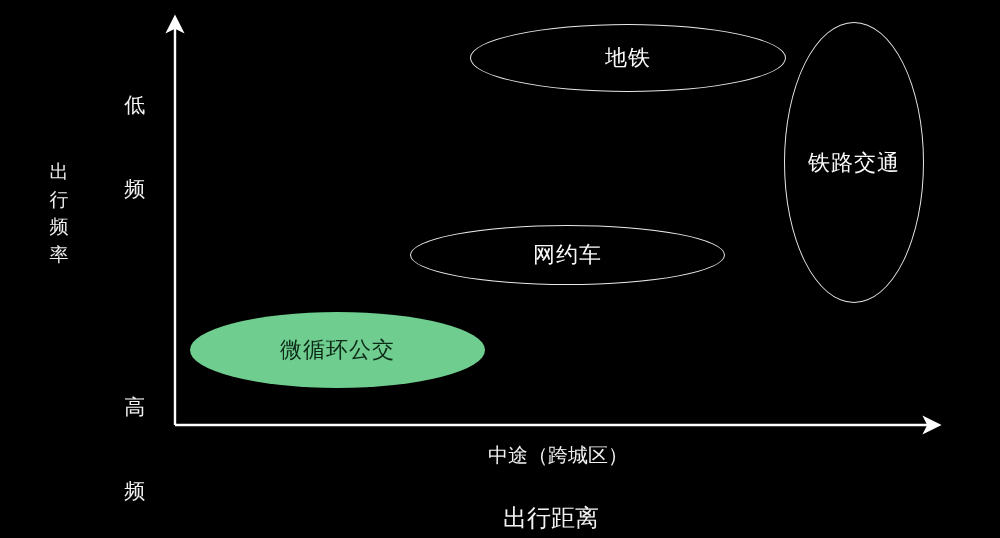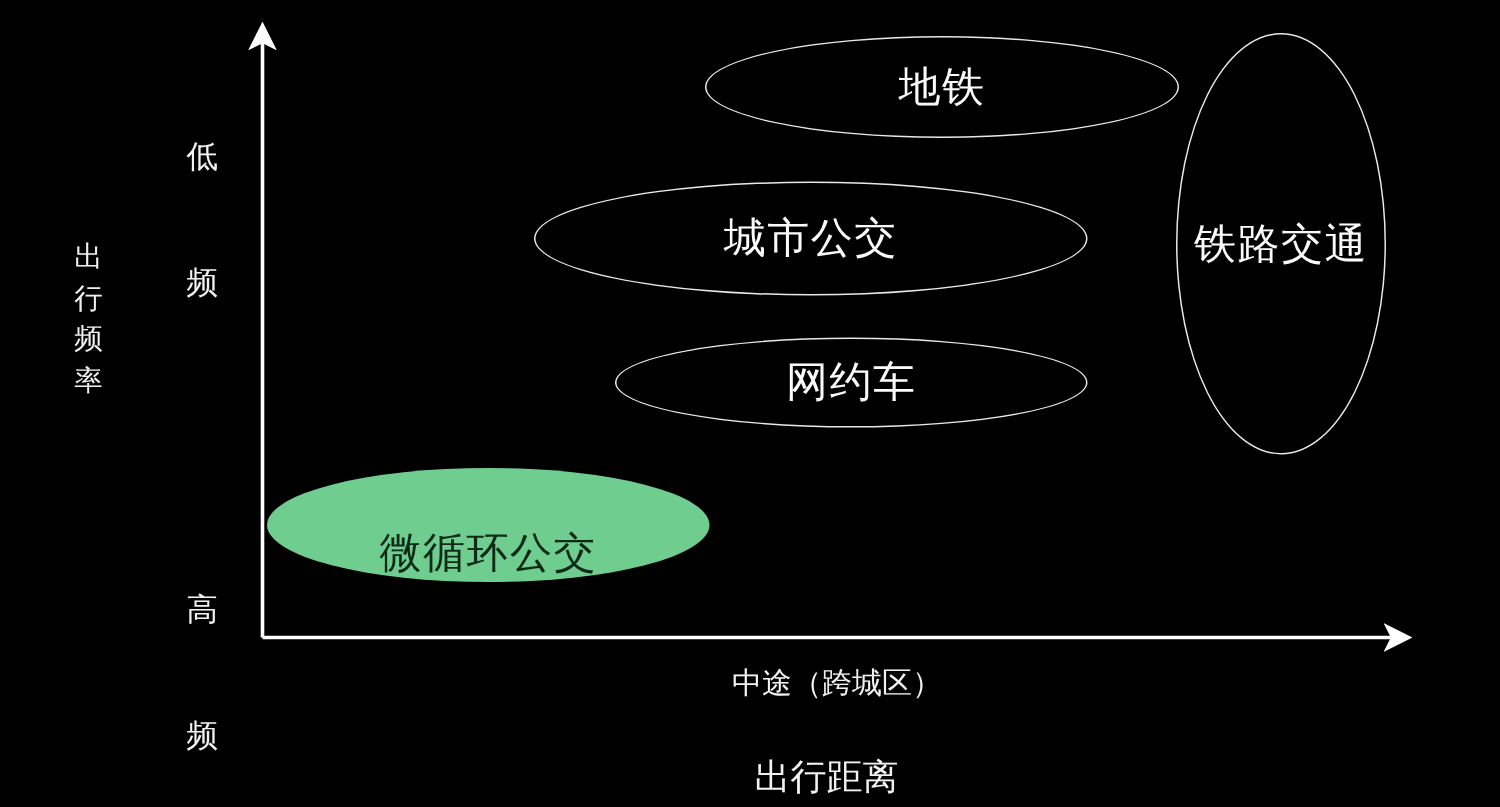--- a/index.html
+++ b/index.html
@@ -79,21 +79,21 @@
     justify-content: center;
   }
   .bubble.outline {
     border: 1.6px solid #e8e8e8;
     background: transparent;
   }
   .bubble.filled {
     border: none;
   }
   .bubble-label {
-    font-size: 28px;
+    font-size: 22px;
     letter-spacing: 1px;
     white-space: pre;
   }
   .bubble.outline .bubble-label { color: #fafafa; }
   .bubble.filled .bubble-label { color: #0d2a17; }
 </style>
 </head>
 <body>
 
 <div id="chart-root">
@@ -130,25 +130,22 @@
   <div class="xaxis-title" style="left:551px; top:502px;">出行距离</div>
 
   <div class="bubble outline" style="left:470px; top:24px; width:316px; height:68px;">
     <span class="bubble-label">地铁</span>
   </div>
 
   <div class="bubble outline" style="left:784px; top:22px; width:140px; height:281px;align-items:center;">
     <span class="bubble-label">铁路交通</span>
   </div>
 
-  <div class="bubble outline" style="left:356px; top:121px; width:369px; height:76px;">
-    <span class="bubble-label">城市公交</span>
-  </div>
 
   <div class="bubble outline" style="left:410px; top:225px; width:315px; height:60px;">
     <span class="bubble-label">网约车</span>
   </div>
 
-  <div class="bubble filled" style="left:178px; top:312px; width:295px; height:76px; background:#6ecd8f;align-items:flex-end;">
+  <div class="bubble filled" style="left:190px; top:312px; width:295px; height:76px; background:#6ecd8f;">
     <span class="bubble-label">微循环公交</span>
   </div>
 
 </div>
 
 </body></html>

